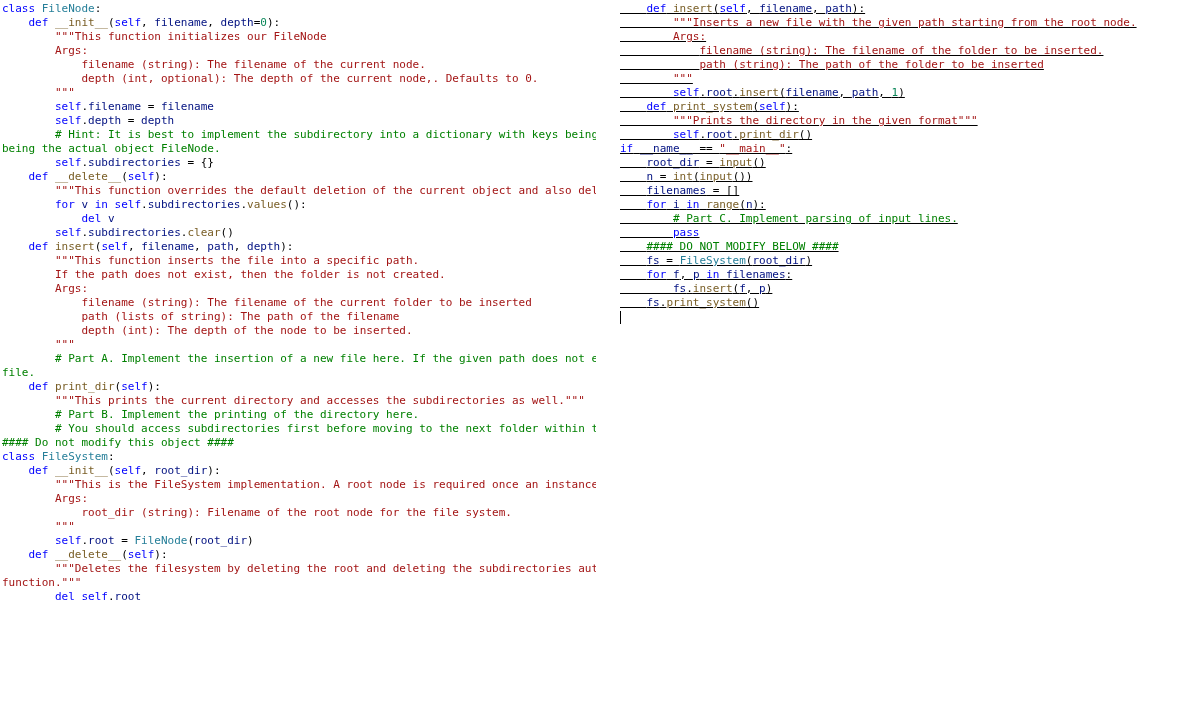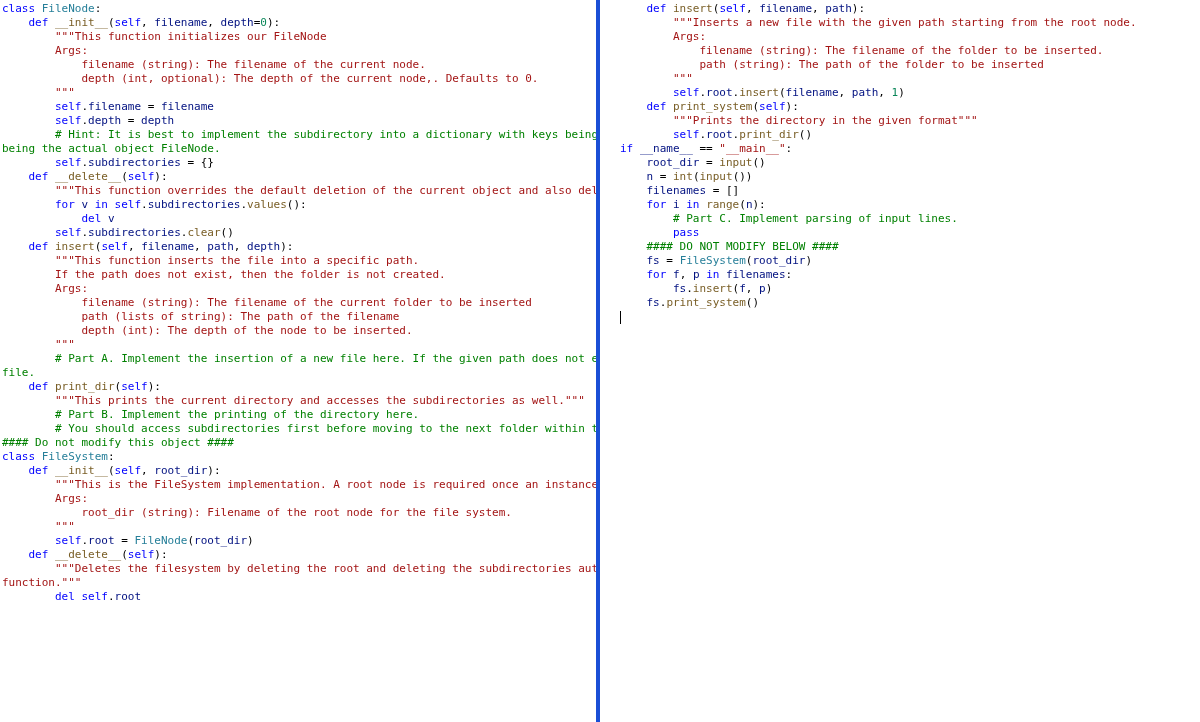--- a/index.html
+++ b/index.html
@@ -9,30 +9,31 @@
     overflow: hidden;
     background: #ffffff;
     font-family: "Consolas", "Menlo", "Monaco", monospace;
     font-size: 11px;
     line-height: 14px;
   }
   .editor-wrap {
     display: flex;
     width: 100%;
     height: 100%;
+    align-items: flex-end;
   }
   .pane {
     height: 100%;
     overflow: hidden;
     white-space: pre;
     padding: 2px 0 2px 2px;
   }
   .pane-left  { width: 596px; }
   .divider    { width: 4px; background: #1a4fd6; cursor: col-resize; }
-  .pane-right { width: 600px; padding-left: 20px; }
+  .pane-right { width: 600px; padding-left: 20px; text-decoration: underline; }
 
   
   .kw   { color: #0000ff; }  
   .cls  { color: #267f99; }  
   .fn   { color: #795e26; }  
   .call { color: #795e26; }  
   .self { color: #0000ff; }  
   .slf  { color: #001080; }  
   .num  { color: #098658; }  
   .str  { color: #a31515; }  

